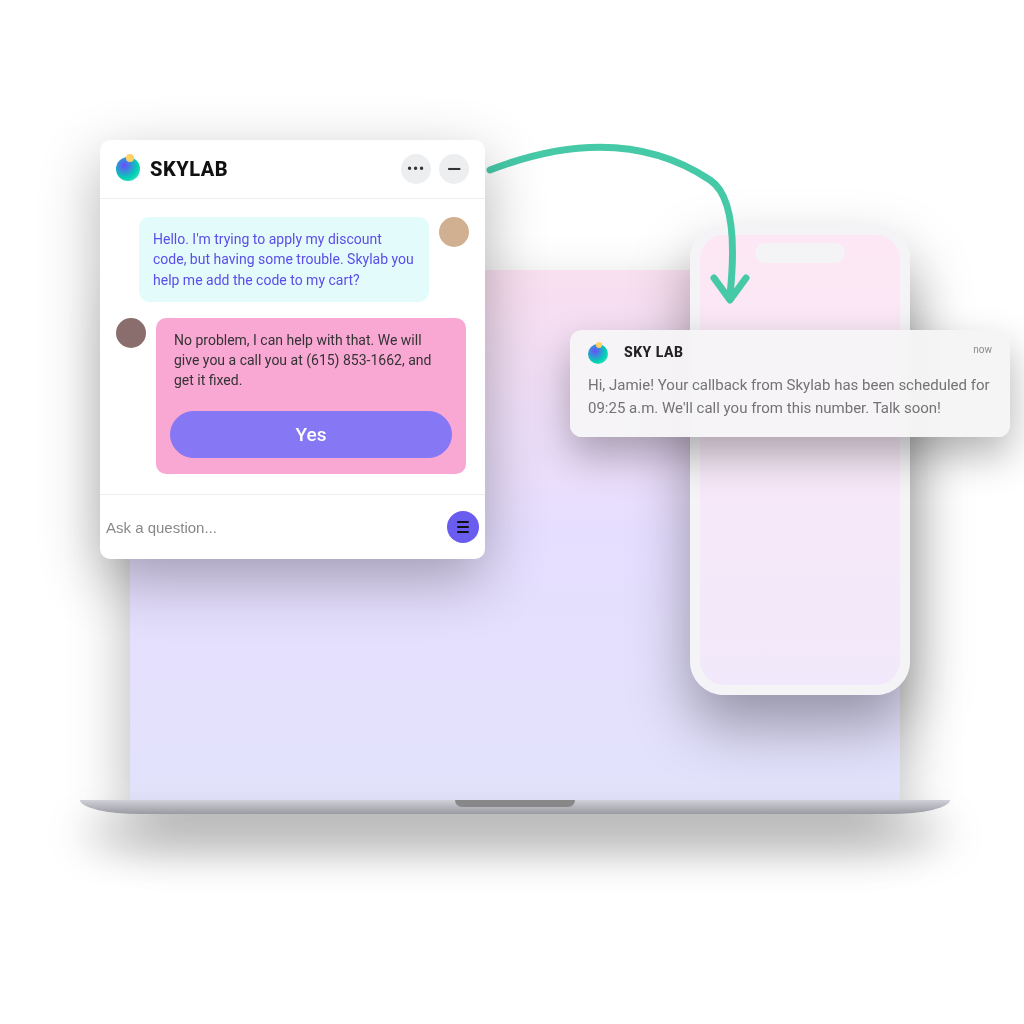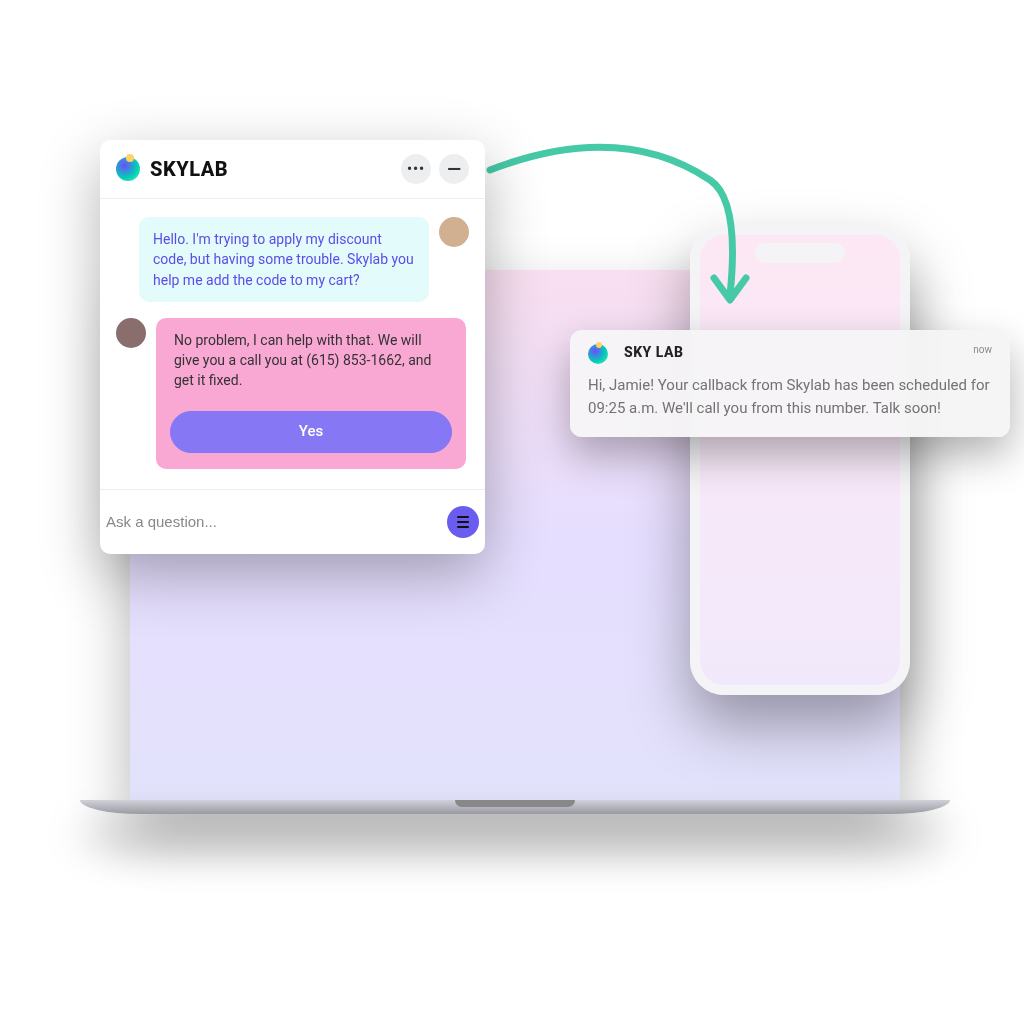--- a/index.html
+++ b/index.html
@@ -165,21 +165,21 @@
     max-width: 310px;
     padding-bottom: 16px;
   }
   .agent-msg-text { padding: 0 4px 12px 4px; }
 
   .choice-btn {
     display: block;
     width: 100%;
     padding: 9px 0;
     border-radius: 999px;
-    font-size: 15px;
+    font-size: 19px;
     font-weight: 500;
     text-align: center;
     cursor: pointer;
     border: 1.5px solid #7b6cf0;
     background: #fff;
     color: #333;
     margin-top: 8px;
   }
   .choice-btn.primary {
     background: #8677f4;

